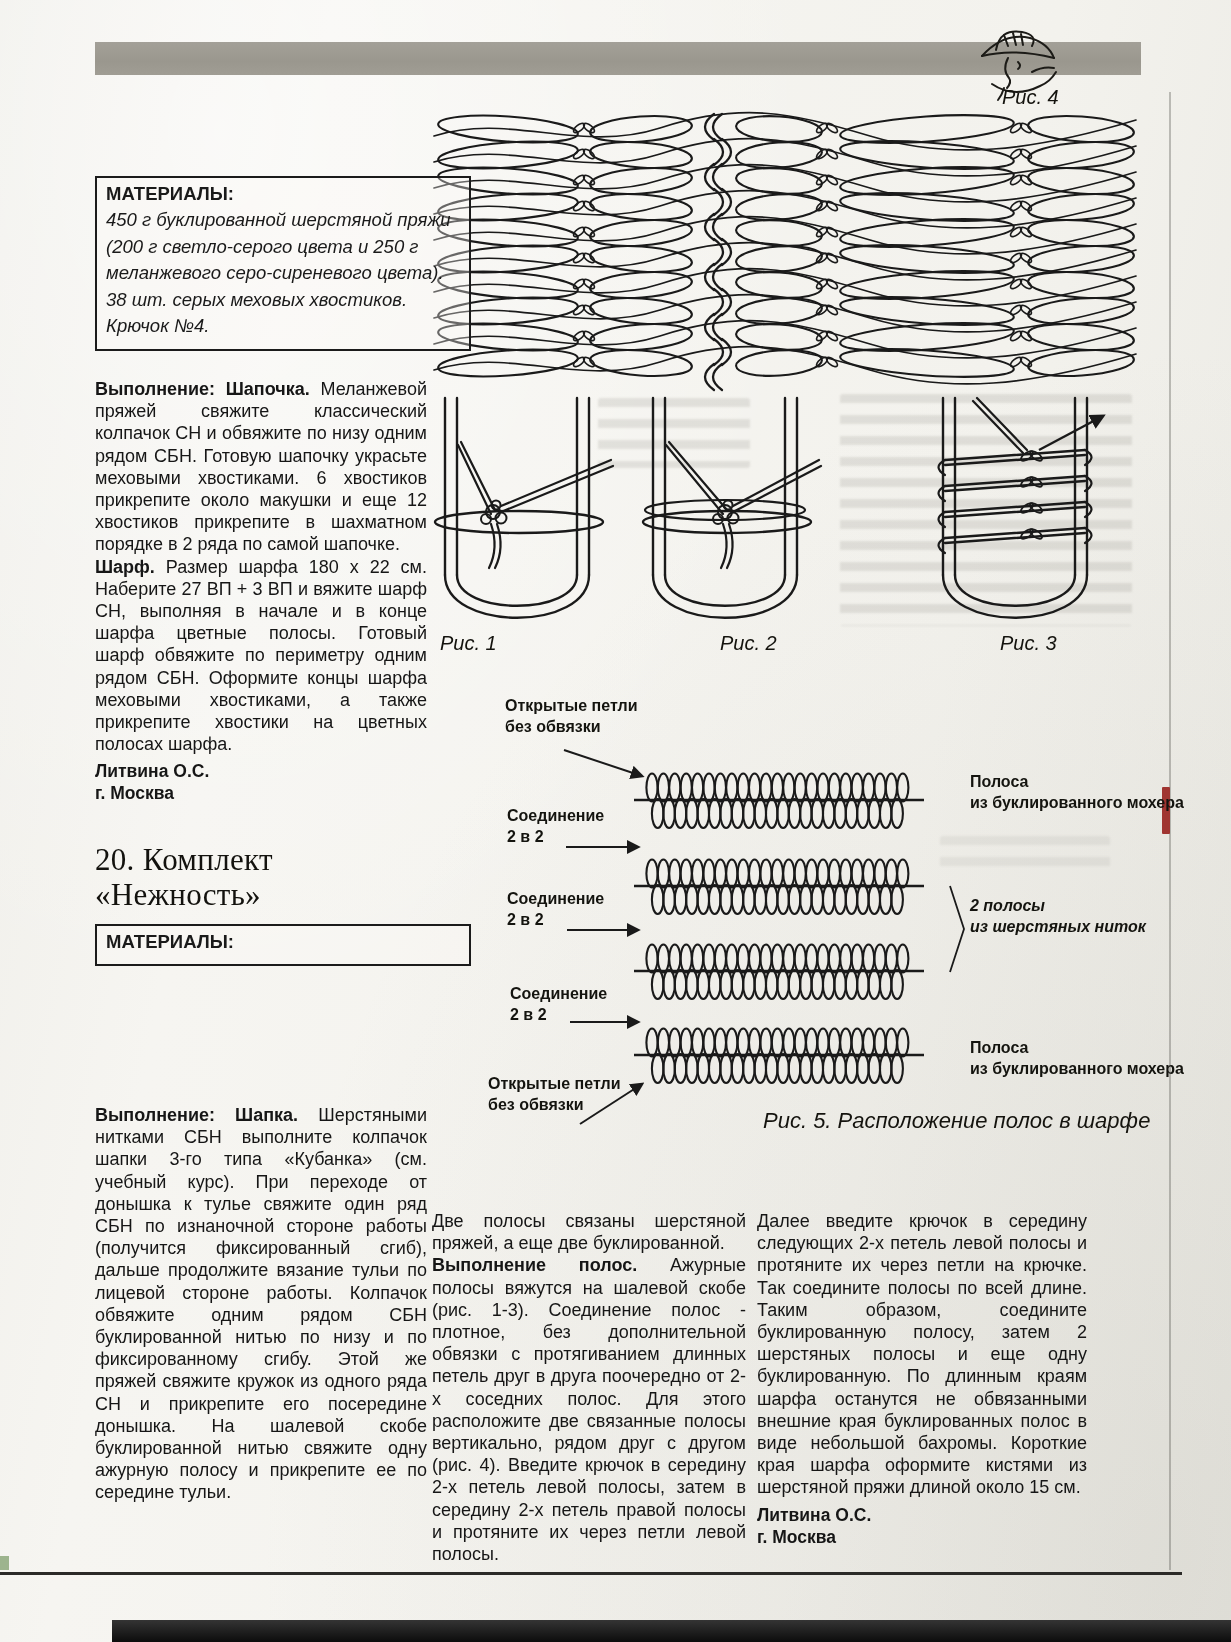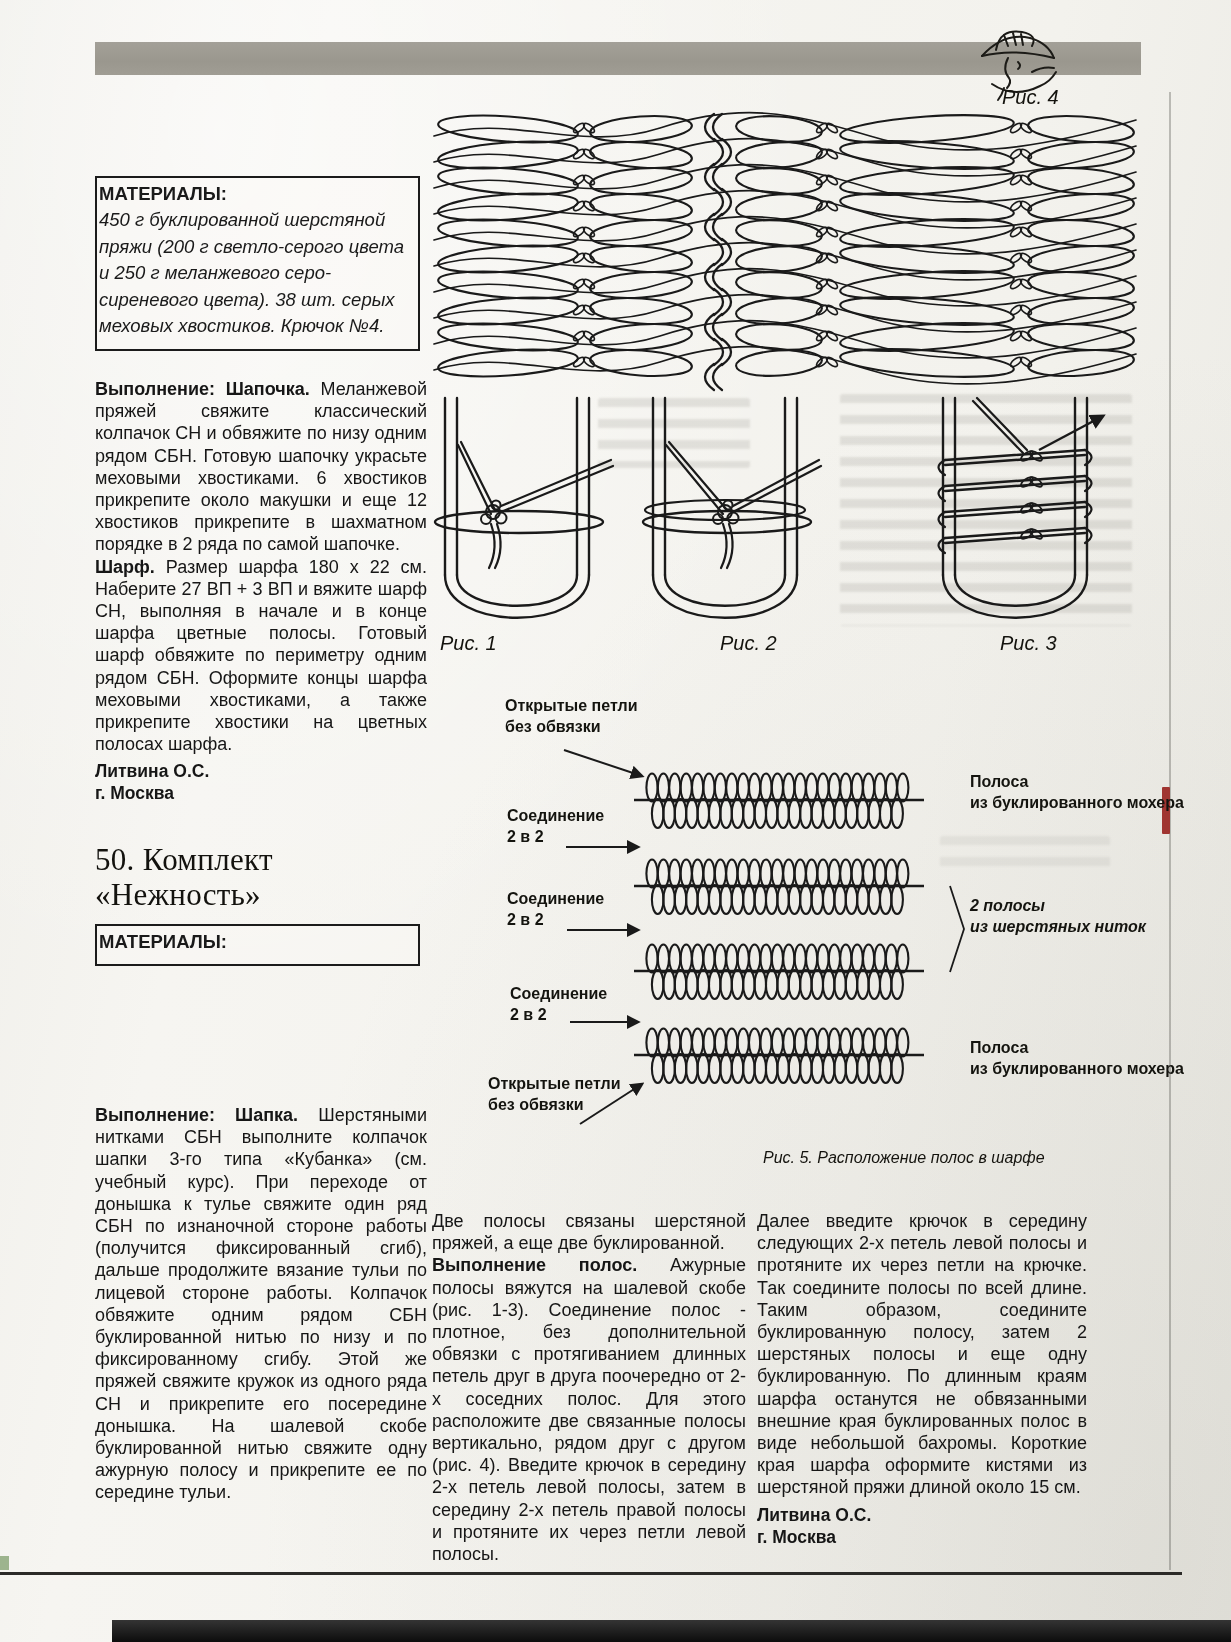--- a/index.html
+++ b/index.html
@@ -14,32 +14,32 @@
   }
   .abs{position:absolute;}
   
   .topbar{left:95px; top:42px; width:1046px; height:33px;
     background:linear-gradient(180deg,#a3a098 0%, #9a978e 60%, #a09d94 100%);}
   .figcap{font-style:italic; font-size:20px; color:#14130e; white-space:nowrap;}
   
   .title{font-family:"Liberation Serif", serif; font-weight:400; font-size:31px;
     line-height:35px; margin:0; color:#13120e; letter-spacing:.3px;}
   
-  .matbox{border:2.6px solid #1b1b1b; width:325px; box-sizing:border-box;
-    padding:5px 10px 9px 2px; background:rgba(251,250,246,.35);}
+  .matbox{border:2.6px solid #1b1b1b; width:376px; box-sizing:border-box;
+    padding:5px 10px 9px 9px; background:rgba(251,250,246,.35);}
   .mathead{font-size:18.5px; font-weight:bold; margin-bottom:2px;}
   .mattext{font-size:18.5px; font-style:italic; line-height:26.5px;}
   
   .txtcol{font-size:18px; line-height:22.2px; text-align:justify; color:#161616;margin-top:22px;}
   .txtcol p{margin:0;}
   .lead{font-weight:bold;}
   .author{font-weight:bold; font-size:17.5px; line-height:22px; text-align:left; margin-top:5px;}
   
   .f5lab{font-size:16px; font-weight:bold; line-height:20.5px; color:#14140f; white-space:nowrap;}
-  .fig5caption{font-style:italic; font-size:16px; color:#14130e; white-space:nowrap;margin-top:41px;}
+  .fig5caption{font-style:italic; font-size:22px; color:#14130e; white-space:nowrap;}
   
   .rule{left:0; top:1572px; width:1182px; height:2.5px; background:#2b2a27;}
   .pagenum{left:0; top:1656px; width:1182px; text-align:center;
     font-family:"Liberation Serif", serif; font-weight:normal; font-size:23px; color:#111;}
   .botbar{left:112px; top:1620px; width:1119px; height:22px;
     background:linear-gradient(180deg,#343434,#0c0c0c);}
   
   .edgeline{left:1169px; top:92px; width:2px; height:1478px; background:rgba(72,70,64,.32);}
   .redmark{left:1162px; top:787px; width:8px; height:47px; background:#a03531; border-radius:1px;}
   .greenmark{left:0; top:1556px; width:9px; height:14px; background:#7f9f6d; opacity:.75;}
@@ -540,21 +540,21 @@
   <div class="abs txtcol" style="left:95px;top:356px;width:332px;">
     <p><b class="lead">Выполнение: Шапочка.</b> <span>Меланжевой пряжей свяжите классический колпачок СН и обвяжите по низу одним рядом СБН. Готовую шапочку украсьте меховыми хвостиками. 6 хвостиков прикрепите около макушки и еще 12 хвостиков прикрепите в шахматном порядке в 2 ряда по самой шапочке.</span></p>
     <p><b class="lead">Шарф.</b> <span>Размер шарфа 180 х 22 см. Наберите 27 ВП + 3 ВП и вяжите шарф СН, выполняя в начале и в конце шарфа цветные полосы. Готовый шарф обвяжите по периметру одним рядом СБН. Оформите концы шарфа меховыми хвостиками, а также прикрепите хвостики на цветных полосах шарфа.</span></p>
     <div class="author">
       <div>Литвина О.С.</div>
       <div>г. Москва</div>
     </div>
   </div>
 
   <h1 class="abs title" style="left:95px;top:842px;">
-    <span>50. Комплект</span><br>
+    <span>20. Комплект</span><br>
     <span>«Нежность»</span>
   </h1>
   <div class="abs matbox" style="left:95px;top:924px;">
     <div class="mathead">МАТЕРИАЛЫ:</div>
   </div>
   <div class="abs txtcol" style="left:95px;top:1082px;width:332px;">
     <p><b class="lead">Выполнение: Шапка.</b> <span>Шерстяными нитками СБН выполните колпачок шапки 3-го типа «Кубанка» (см. учебный курс). При переходе от донышка к тулье свяжите один ряд СБН по изнаночной стороне работы (получится фиксированный сгиб), дальше продолжите вязание тульи по лицевой стороне работы. Колпачок обвяжите одним рядом СБН буклированной нитью по низу и по фиксированному сгибу. Этой же пряжей свяжите кружок из одного ряда СН и прикрепите его посередине донышка. На шалевой скобе буклированной нитью свяжите одну ажурную полосу и прикрепите ее по середине тульи.</span></p>
   </div>
 
   <div class="abs txtcol" style="left:432px;top:1188px;width:314px;">

